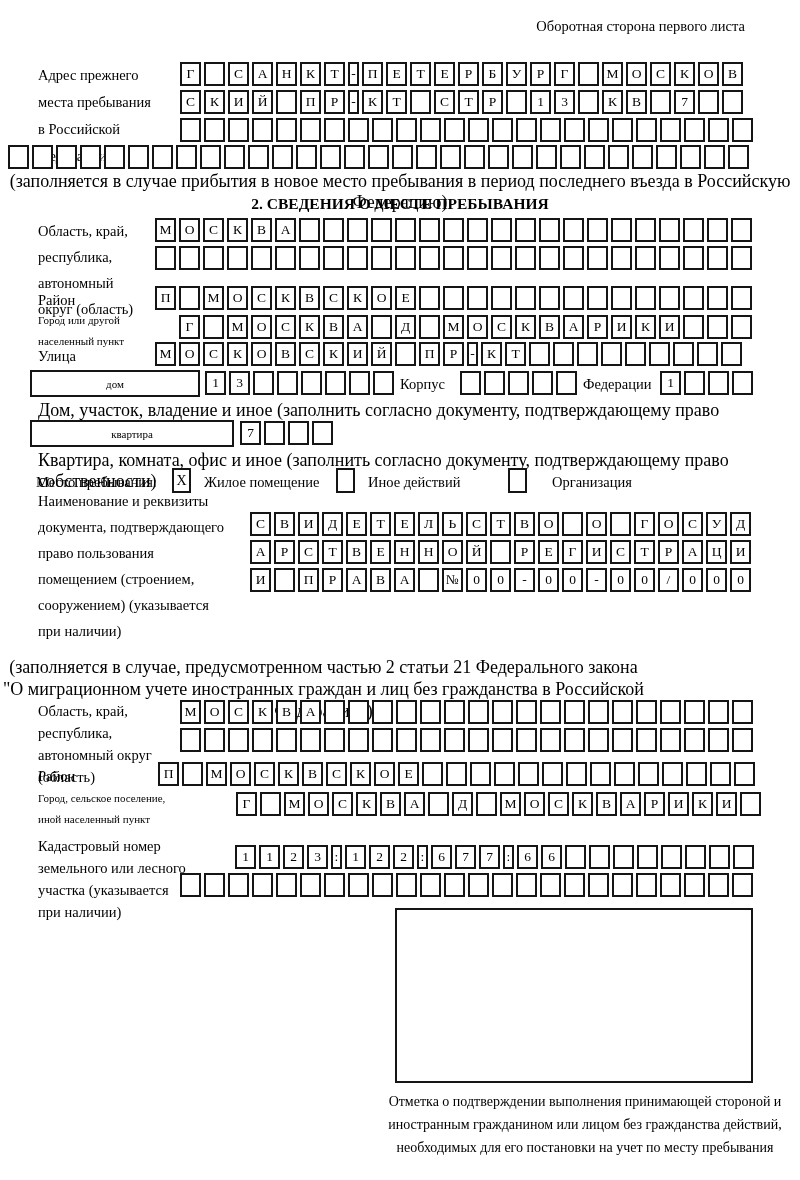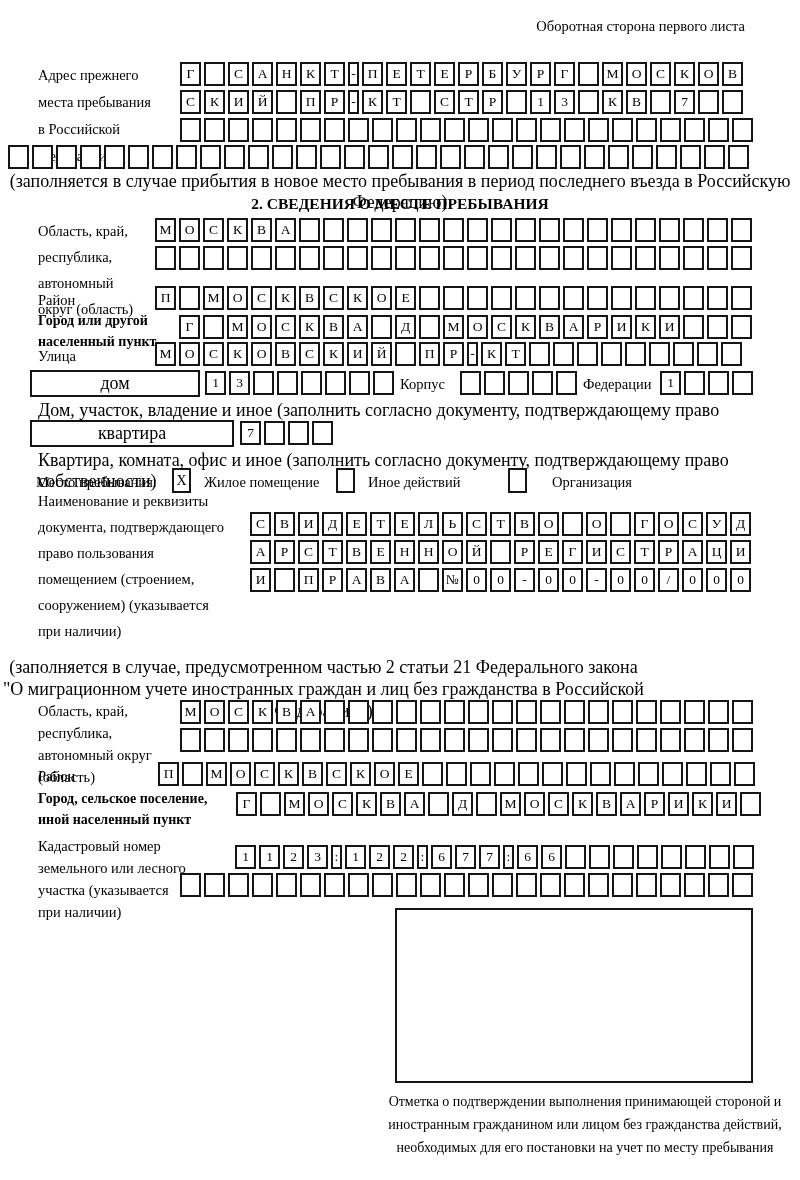--- a/index.html
+++ b/index.html
@@ -2,32 +2,32 @@
 <html lang="ru"><head>
 <meta charset="utf-8">
 <style>
   html,body{margin:0;padding:0;background:#fff;}
   .page{
     position:relative;width:800px;height:1180px;background:#fff;color:#000;
     font-family:"Liberation Serif","DejaVu Serif",serif;overflow:hidden;
   }
   .abs{position:absolute;}
   .lbl{font-size:14.5px;line-height:25px;white-space:pre-line;}
-  .lbl2{font-size:14px;line-height:21px;white-space:pre-line;font-weight:bold;}
+  .lbl2{font-size:11px;line-height:21px;white-space:pre-line;}
   .cells{display:flex;gap:3px;}
   .cell{
     width:21px;height:24px;border:2px solid #151515;box-sizing:border-box;
     display:flex;align-items:center;justify-content:center;
     font-size:13.5px;background:#fff;flex:0 0 auto;
   }
   .cell.narrow{width:11px;}
   .wbox{
     border:2px solid #151515;box-sizing:border-box;height:27px;
     display:flex;align-items:center;justify-content:center;
-    font-size:18px;background:#fff;
+    font-size:11px;background:#fff;
   }
   .cb{
     width:19px;height:25px;border:2px solid #151515;box-sizing:border-box;
     display:flex;align-items:center;justify-content:center;font-size:14px;background:#fff;
   }
   .note{font-size:18px;}
   .title{font-size:15.5px;font-weight:bold;text-align:center;width:100%;}
   .center{text-align:center;}
   .pre{white-space:pre-line;}
   .stampbox{border:2px solid #151515;box-sizing:border-box;background:#fff;}

